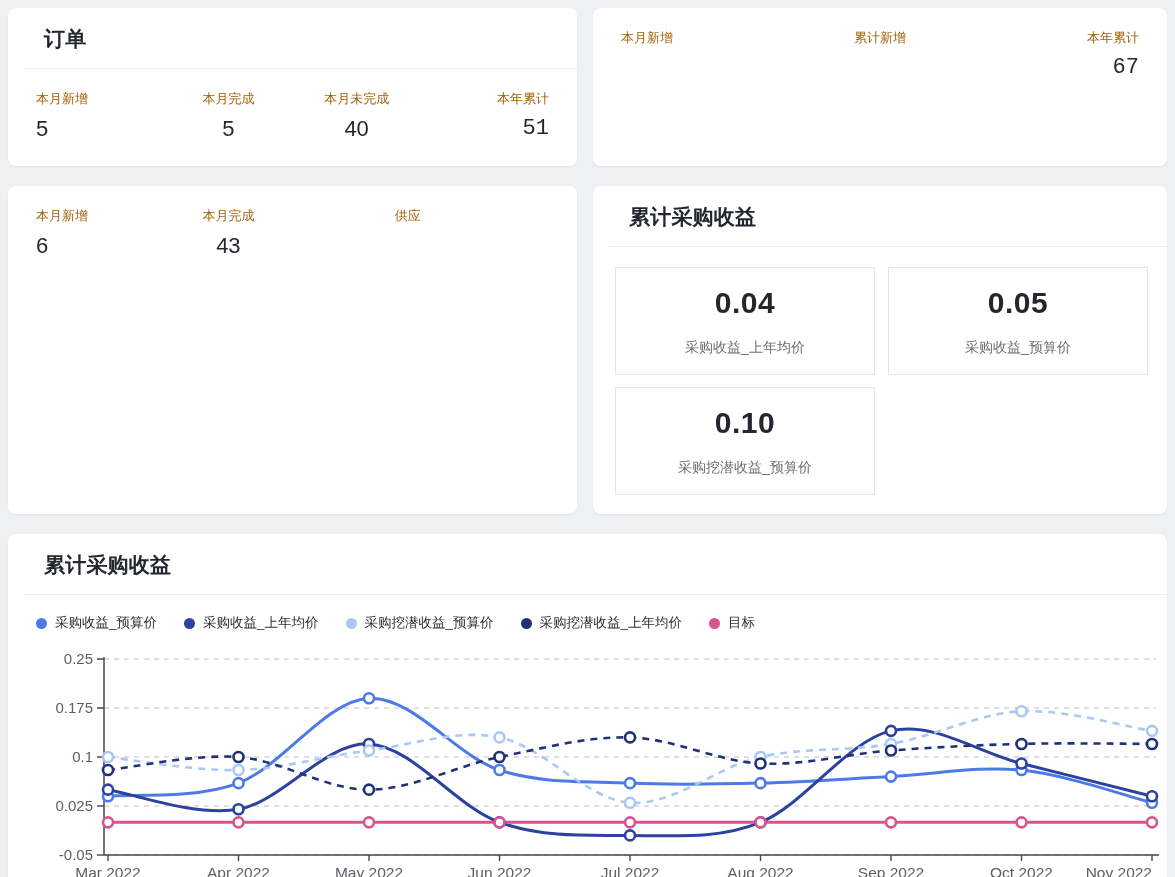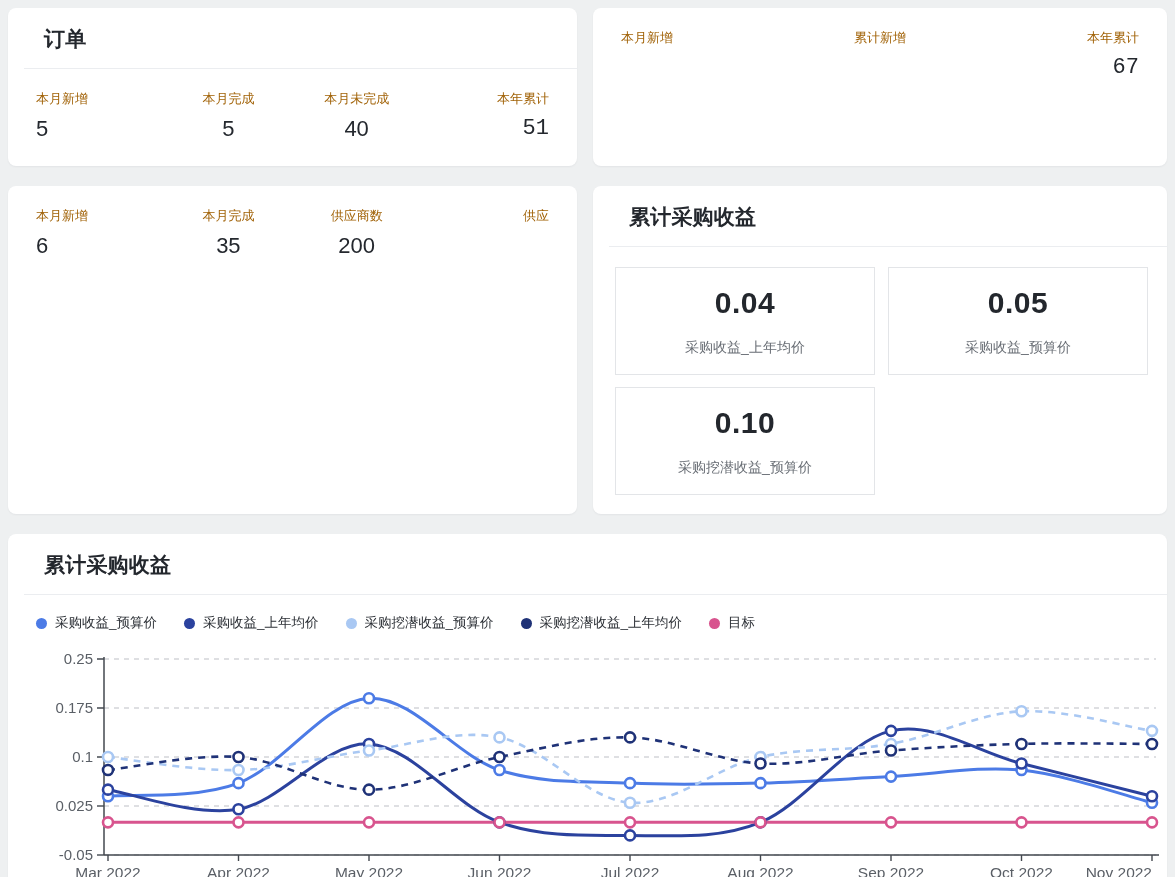--- a/index.html
+++ b/index.html
@@ -100,25 +100,21 @@
 
   <div class="row">
     <div class="card tall">
       <div class="stats cols4">
         <div class="stat">
           <div class="stat-label">本月新增</div>
           <div class="stat-value">6</div>
         </div>
         <div class="stat">
           <div class="stat-label">本月完成</div>
-          <div class="stat-value">35</div>
-        </div>
-        <div class="stat">
-          <div class="stat-label">供应商数</div>
-          <div class="stat-value">200</div>
+          <div class="stat-value">43</div>
         </div>
         <div class="stat">
           <div class="stat-label">供应</div>
           <div class="stat-value"></div>
         </div>
       </div>
     </div>
 
     <div class="card tall">
       <div class="card-header">累计采购收益</div>

